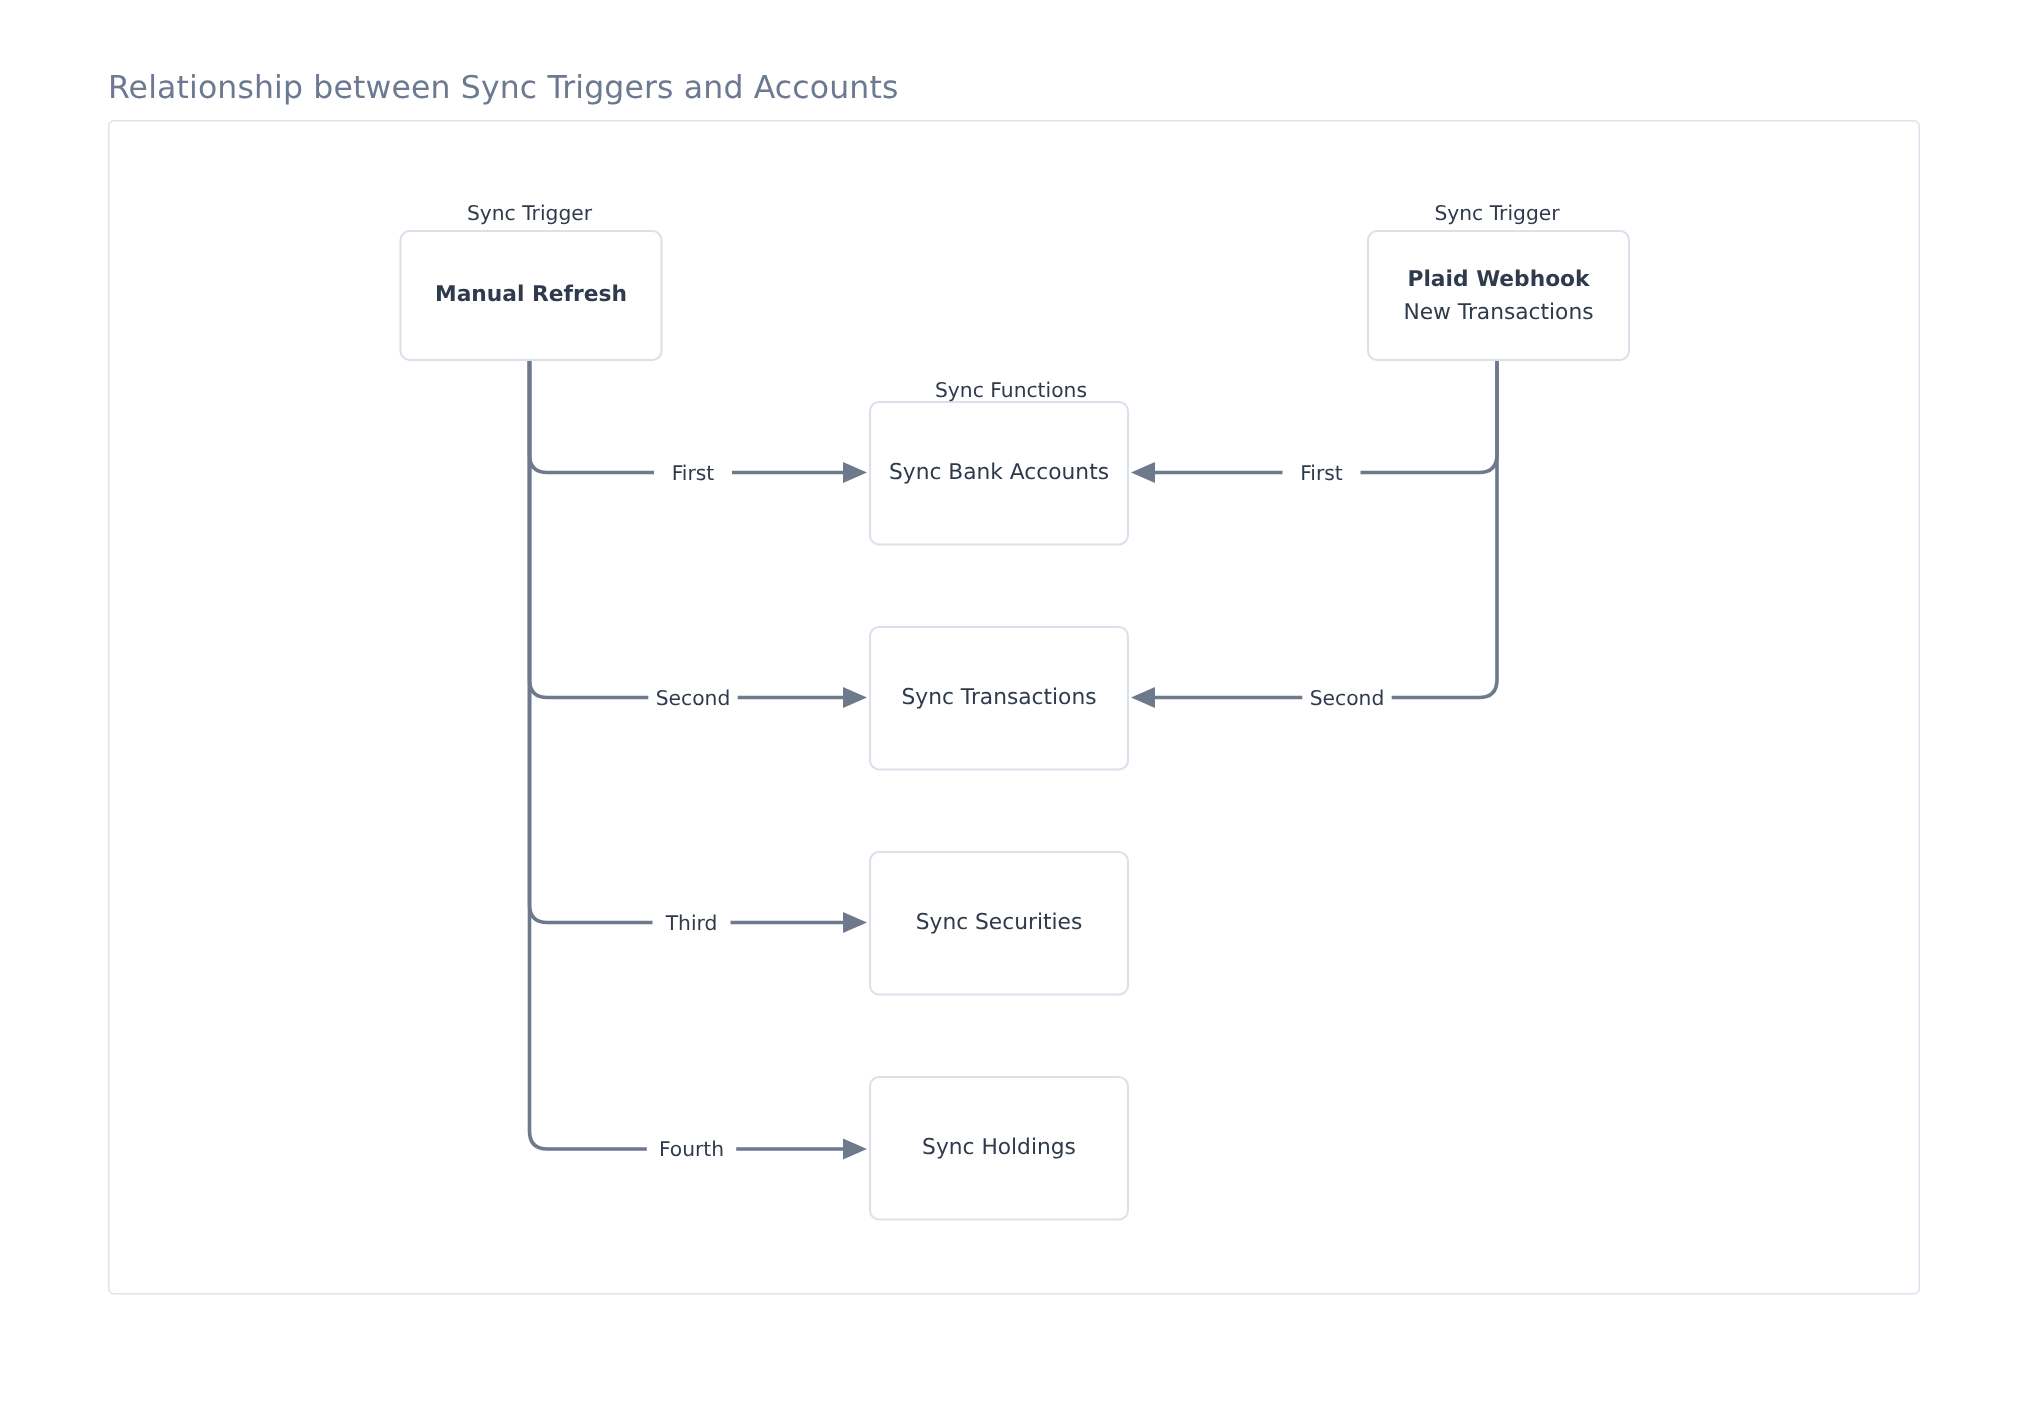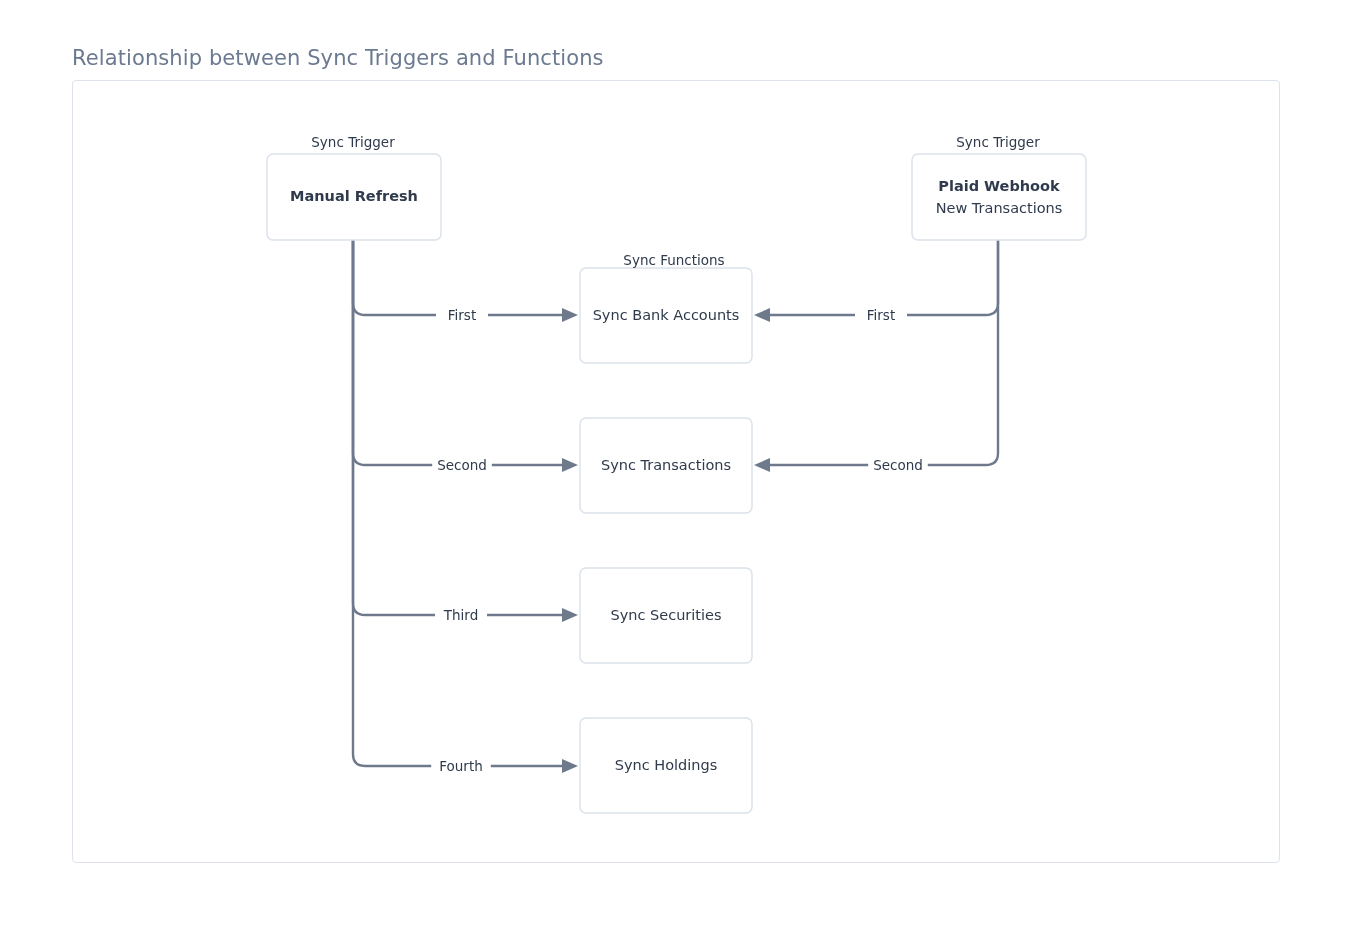--- a/index.html
+++ b/index.html
@@ -87,21 +87,21 @@
   }
   .edge-label-bg {
     fill: #ffffff;
   }
 </style>
 </head>
 <body>
 
 <div id="diagram-page">
 
-  <div id="diagram-title">Relationship between Sync Triggers and Functions</div>
+  <div id="diagram-title">Relationship between Sync Triggers and Accounts</div>
 
   <div id="diagram-frame"></div>
 
   <svg id="diagram-canvas" viewBox="0 0 1358 942">
     <g id="edges-layer">
         <g>
           <path class="edge-path" d="M 353 240 L 353 303 Q 353 315 365 315 L 572 315" stroke="#6e7a8c"></path>
           <path class="edge-arrow" d="M 578 315 L 562 308 L 562 322 Z" fill="#6e7a8c"></path>
           <rect class="edge-label-bg" x="436" y="306" width="52" height="18"></rect>
           <text class="edge-label" x="462" y="316">First</text>

